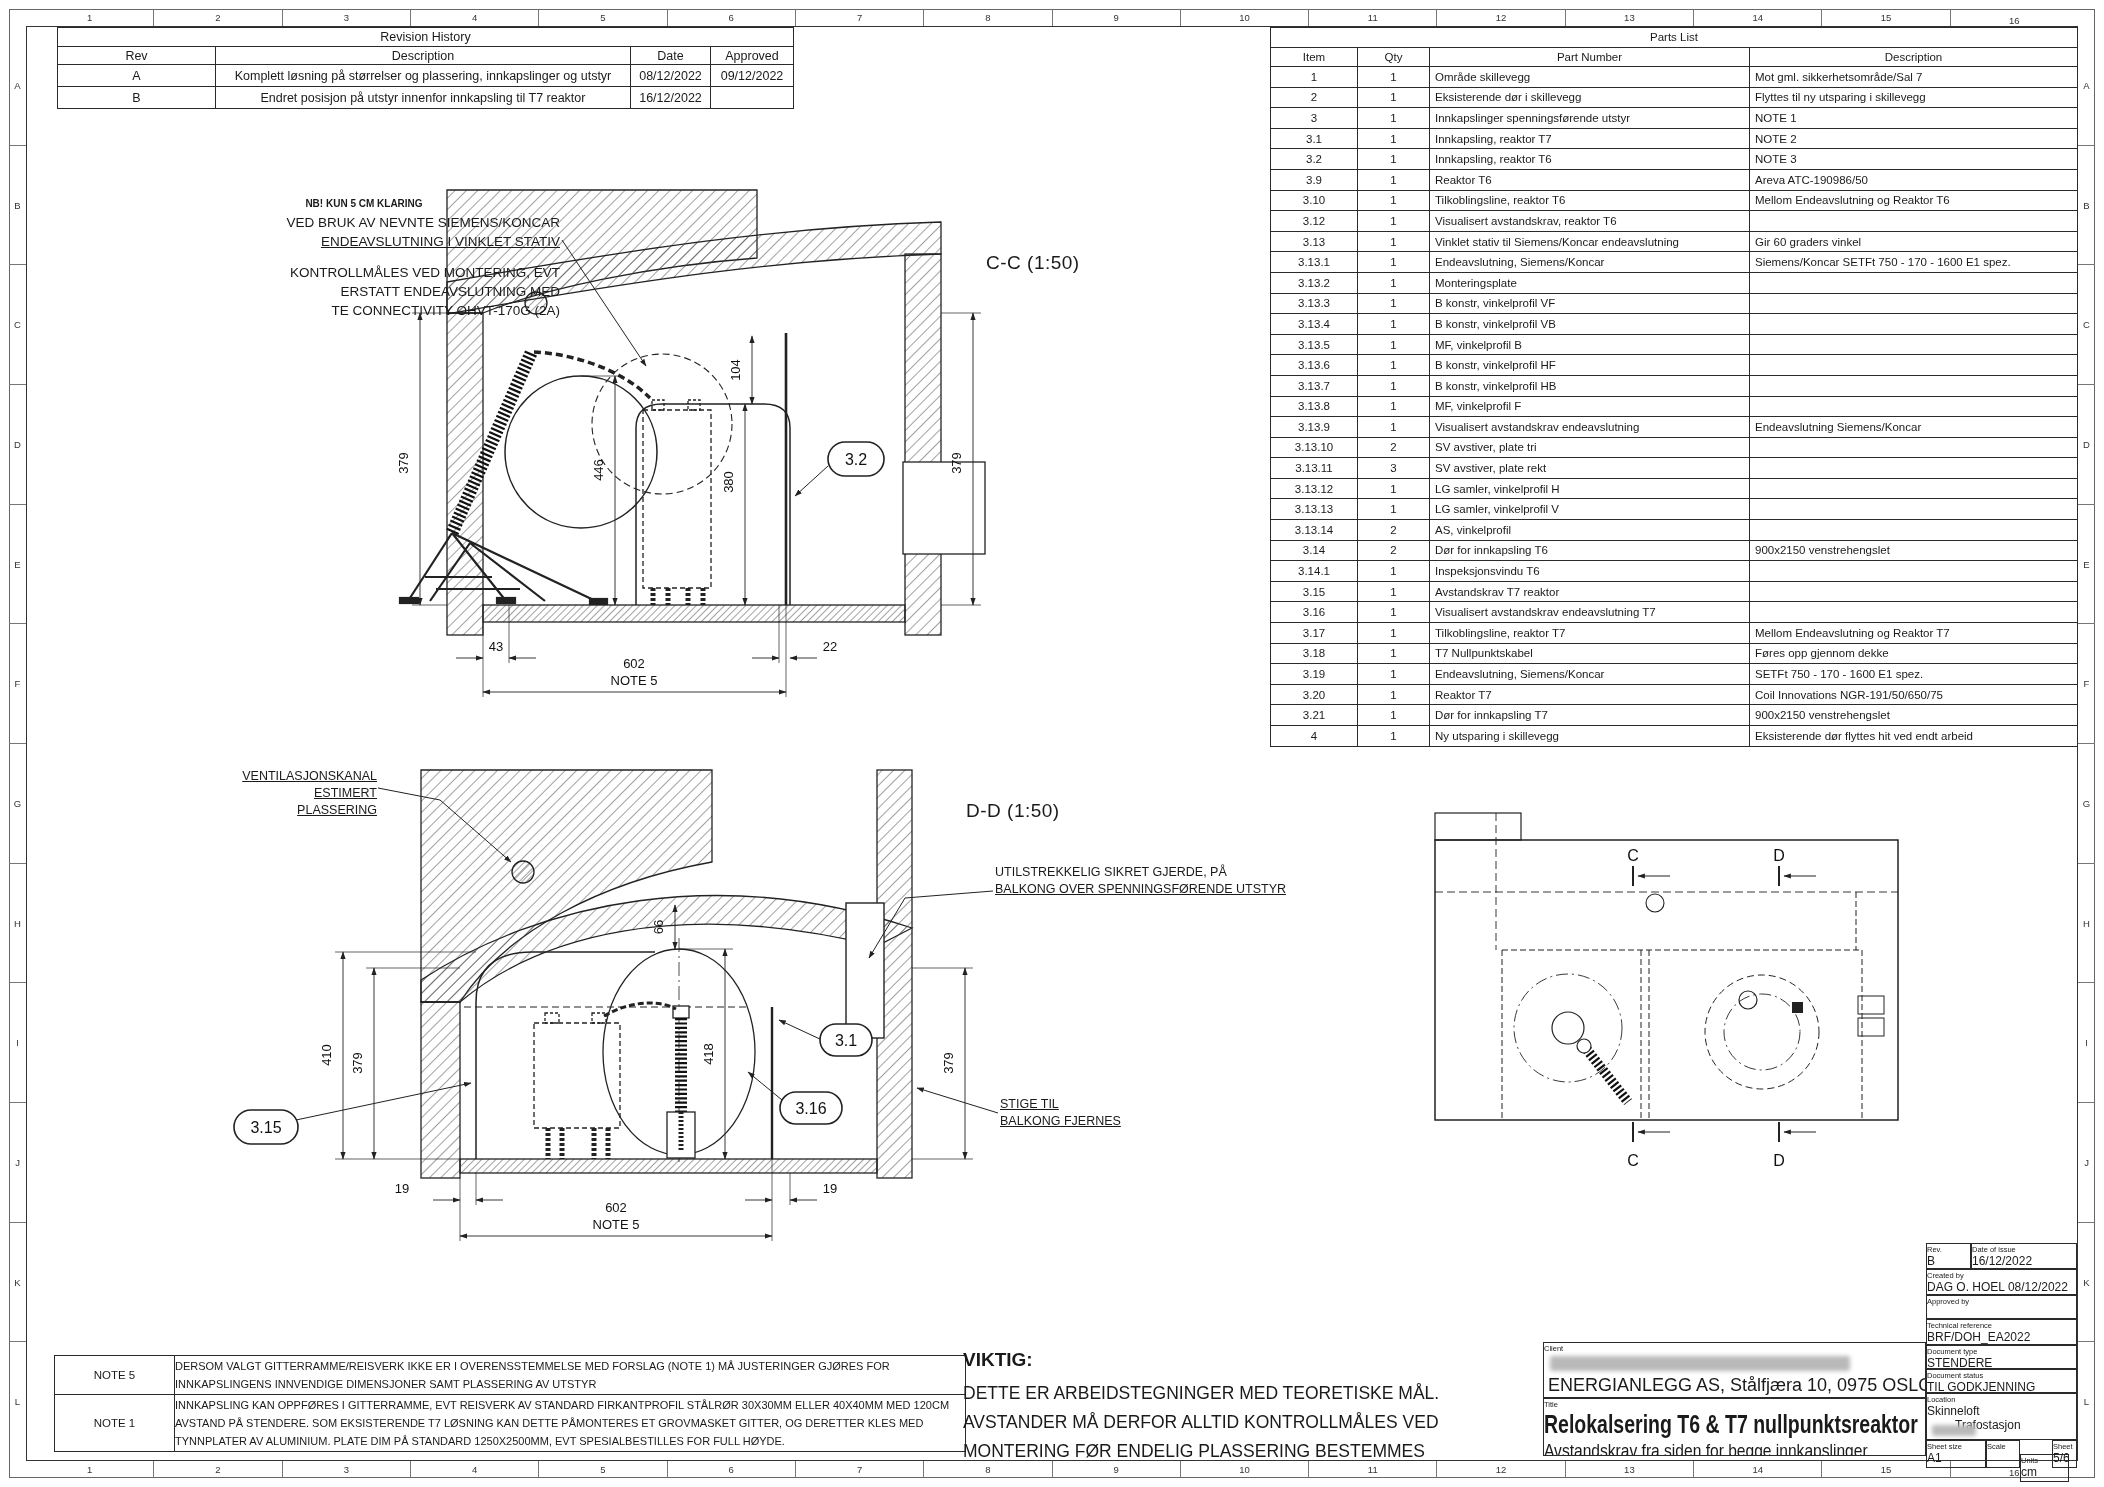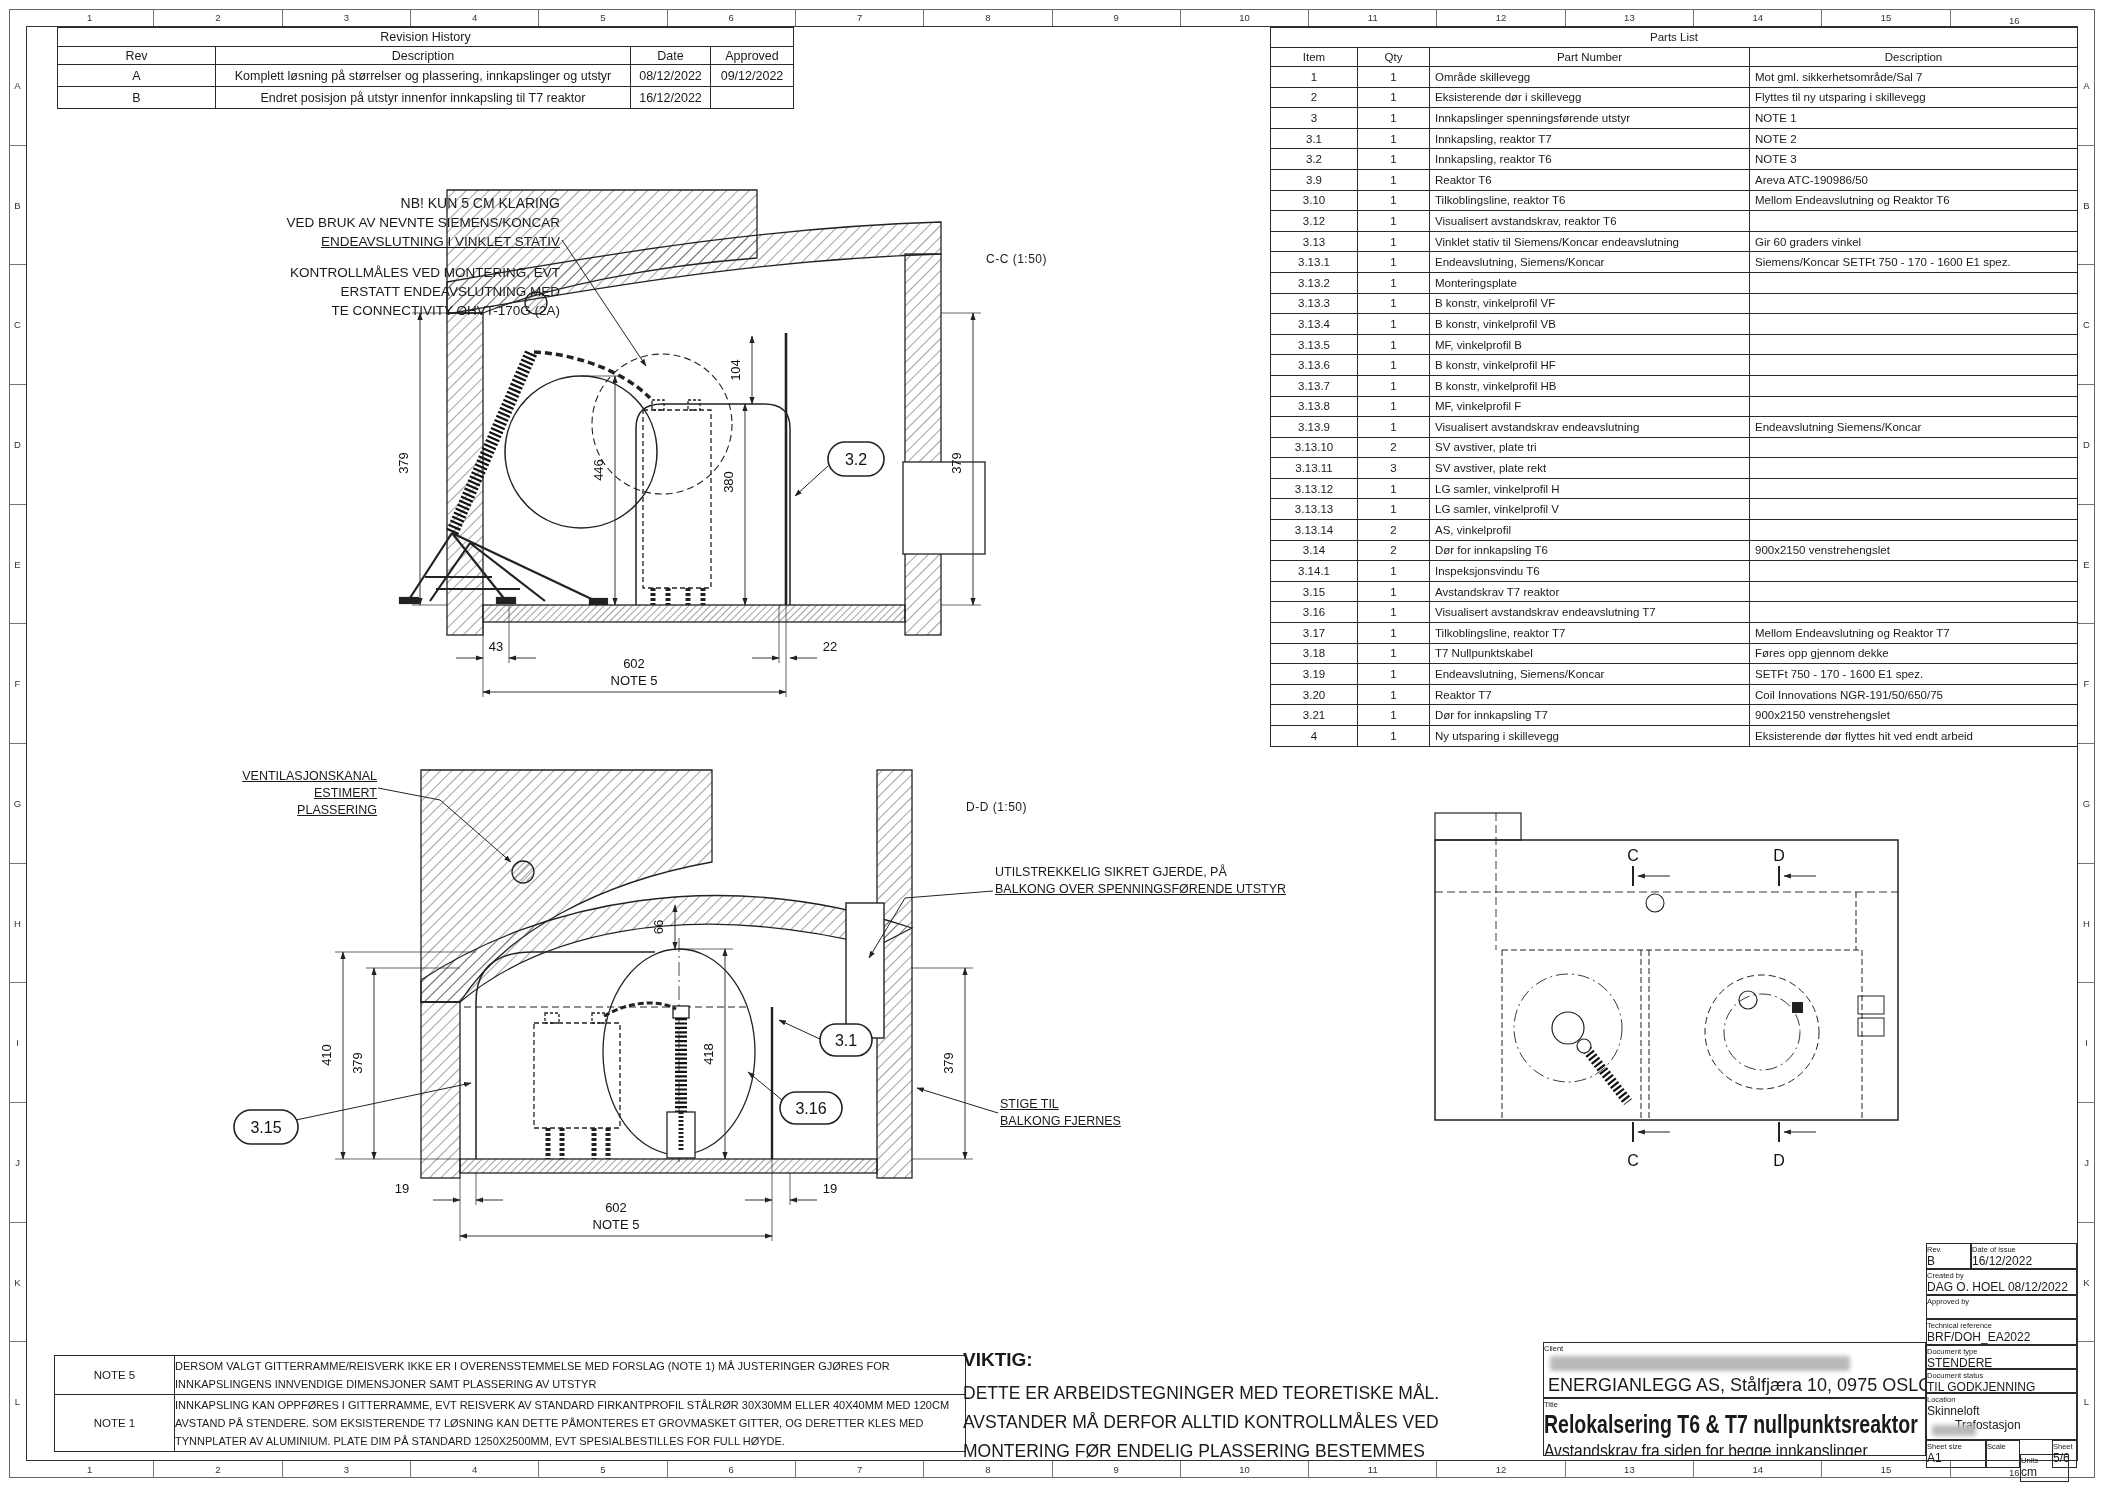--- a/index.html
+++ b/index.html
@@ -29,23 +29,23 @@
   .parts-table tr.t td,.parts-table tr.h td{height:18.5px;text-align:center;}
   .parts-table td.c0,.parts-table td.c1{text-align:center;}
   .parts-table td.c2,.parts-table td.c3{text-align:left;padding-left:5px;}
   .notes-table{position:absolute;left:54px;top:1355px;width:912px;font-size:11px;}
   .notes-table td{white-space:normal;line-height:18px;vertical-align:middle;}
   .notes-table td.lbl{text-align:center;width:120px;font-size:11.5px;}
   .notes-table td.txt{padding:1px 0;}
   
   .abs{position:absolute;}
   .cc-notes{left:168px;top:194px;width:392px;text-align:right;font-size:13.5px;line-height:19px;}
-  .cc-notes .b{font-weight:normal;font-size:14px;}
+  .cc-notes .b{font-weight:bold;font-size:10px;text-align:center;}
   .u{text-decoration:underline;}
-  .sec-label{font-size:12px;letter-spacing:.5px;}
+  .sec-label{font-size:19px;letter-spacing:.5px;}
   .small-note{font-size:12.5px;line-height:17px;}
   .viktig{left:963px;top:1349px;width:500px;}
   .viktig .h{font-weight:bold;font-size:19px;margin-bottom:8px;}
   .viktig .l{font-size:17.5px;line-height:29px;}
   
   .tb{position:absolute;left:1543px;top:1243px;width:534px;height:225px;font-size:12px;}
   .tb .cell{position:absolute;border:1px solid #2a2a2a;box-sizing:border-box;padding:1px 0;overflow:hidden;}
   .tb .cap{display:block;font-size:7.5px;color:#222;line-height:9px;}
   .tb .val{display:block;font-size:12px;line-height:14px;white-space:nowrap;}
   .tb .big1{font-size:25px;font-weight:bold;line-height:30px;display:inline-block;transform:scaleX(.78);transform-origin:left;white-space:nowrap;}

